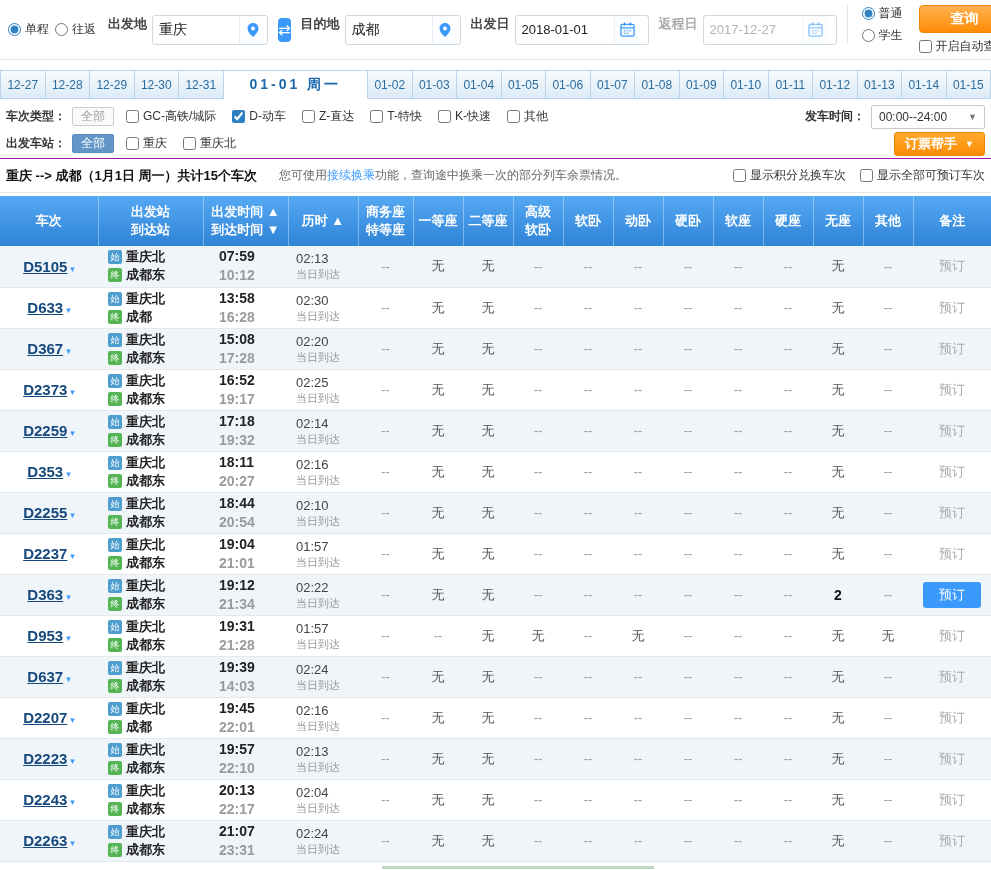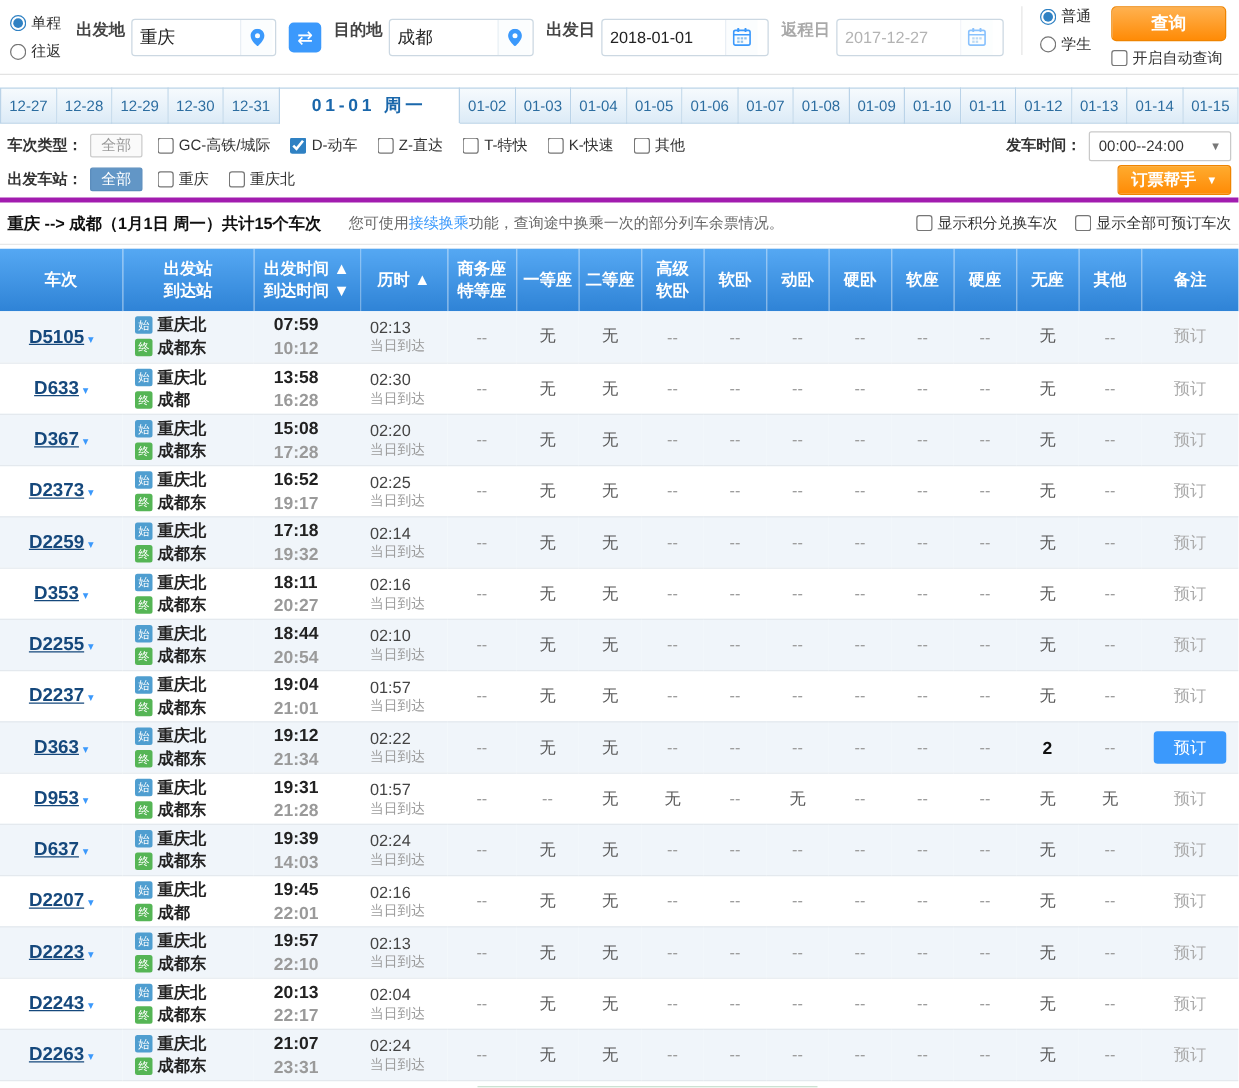--- a/index.html
+++ b/index.html
@@ -1,21 +1,21 @@
 <!DOCTYPE html>
 <html><head>
 <meta charset="utf-8">
 <style>
   *{margin:0;padding:0;box-sizing:border-box;}
   body{background:#fff;font-family:"Liberation Sans","DejaVu Sans",sans-serif;font-size:12px;color:#333;}
   .page{width:991px;height:870px;overflow:hidden;background:#fff;}
 
   
   .searchbar{display:flex;align-items:center;height:60px;padding:0 10px 0 8px;border-bottom:1px solid #e3e3e3;}
-  .trip{display:flex;flex-direction:column;justify-content:center;gap:6px;margin-right:12px;}
+  .trip{display:flex;justify-content:center;gap:6px;margin-right:12px;}
   .rlbl{display:flex;align-items:center;gap:4px;cursor:pointer;white-space:nowrap;}
   input[type=radio],input[type=checkbox]{accent-color:#2f81c3;width:13px;height:13px;margin:0;cursor:pointer;}
   .fld{display:flex;align-items:flex-start;margin-right:10px;}
   .flbl{font-weight:bold;color:#454545;margin-right:5px;font-size:13px;white-space:nowrap;}
   .flbl.muted{color:#a9a9a9;}
   .ibox{display:flex;align-items:center;height:30px;border:1px solid #ccd8e2;border-radius:3px;background:#fff;overflow:hidden;}
   .ibox input{border:none;outline:none;height:100%;padding:0 6px;font-size:14px;color:#222;font-family:inherit;background:transparent;}
   .ibox.city{width:116px;}
   .ibox.city input{width:86px;}
   .ibox.date{width:134px;}
@@ -30,21 +30,21 @@
   .qbtn{width:92px;height:28px;border:1px solid #ef8400;border-radius:4px;background:linear-gradient(#ffb14f,#ff8b06);color:#fff;font-weight:bold;font-size:14px;cursor:pointer;font-family:inherit;}
   .autoq{display:flex;align-items:center;gap:4px;cursor:pointer;white-space:nowrap;}
 
   
   .tabs{display:flex;margin-top:10px;height:29px;}
   .tab{flex:1 1 0;display:flex;align-items:center;justify-content:center;background:linear-gradient(#f6fafd,#dcebf7);border:1px solid #bad3e8;border-left:none;color:#2c6da0;cursor:pointer;white-space:nowrap;font-size:12px;}
   .tab:first-child{border-left:1px solid #bad3e8;}
   .tab.sel{flex:3.3 1 0;background:#fff;color:#1a67ab;font-weight:bold;font-size:14px;border-bottom-color:#fff;letter-spacing:3px;}
 
   
-  .filters{padding:4px 6px 1px;border-bottom:4px solid #a21caf;}
+  .filters{padding:4px 6px 1px;border-bottom:1px solid #a21caf;}
   .frow{display:flex;align-items:center;height:27px;}
   .flabel{font-weight:bold;color:#333;margin-right:6px;white-space:nowrap;}
   .allbtn{height:19px;padding:0 8px;display:inline-flex;align-items:center;border:1px solid #ccc;background:#fafafa;color:#9a9a9a;border-radius:2px;margin-right:12px;cursor:pointer;}
   .allbtn.on{background:#6296c6;border-color:#5b8dbd;color:#fff;}
   .chk{display:inline-flex;align-items:center;gap:4px;margin-right:16px;cursor:pointer;color:#333;white-space:nowrap;}
   .rt{margin-left:auto;display:flex;align-items:center;}
   .selbox{width:114px;height:24px;border:1px solid #c9c9c9;border-radius:2px;background:#fff;display:flex;align-items:center;justify-content:space-between;padding:0 7px;cursor:pointer;}
   .da{font-size:9px;color:#777;}
   .helper{height:24px;padding:0 10px;border:1px solid #ef8400;border-radius:3px;background:linear-gradient(#ffab2e,#ff8b06);color:#fff;font-weight:bold;display:inline-flex;align-items:center;gap:8px;cursor:pointer;font-family:inherit;font-size:13px;}
   .helper .da{color:#fff;}

